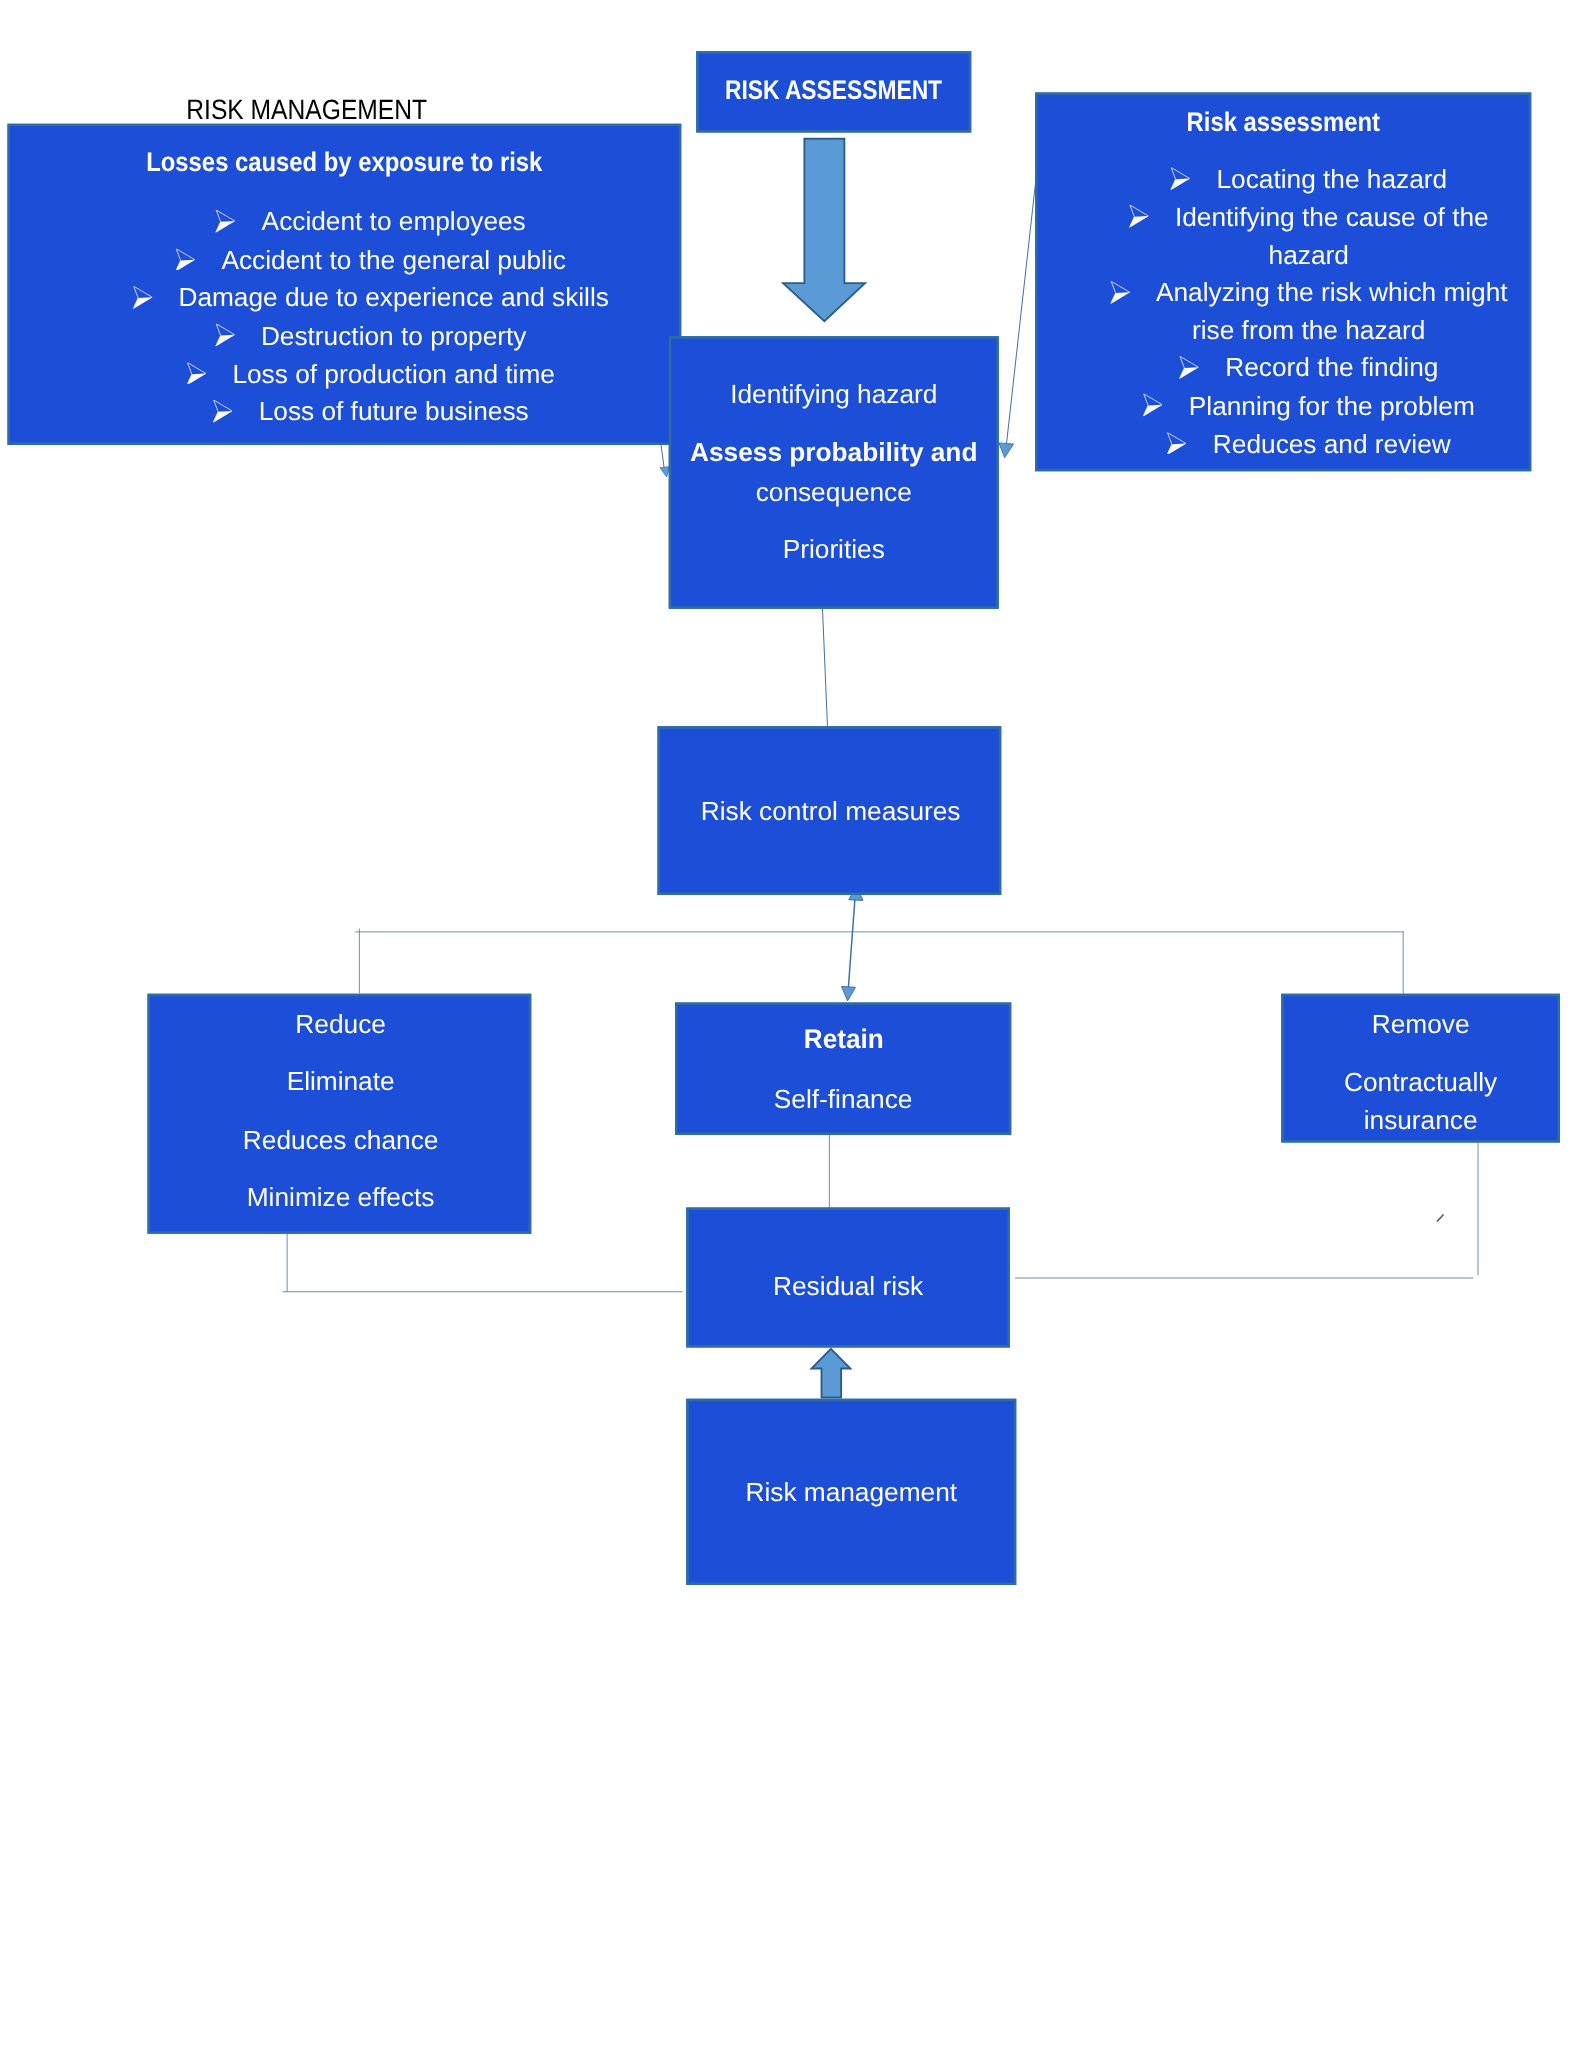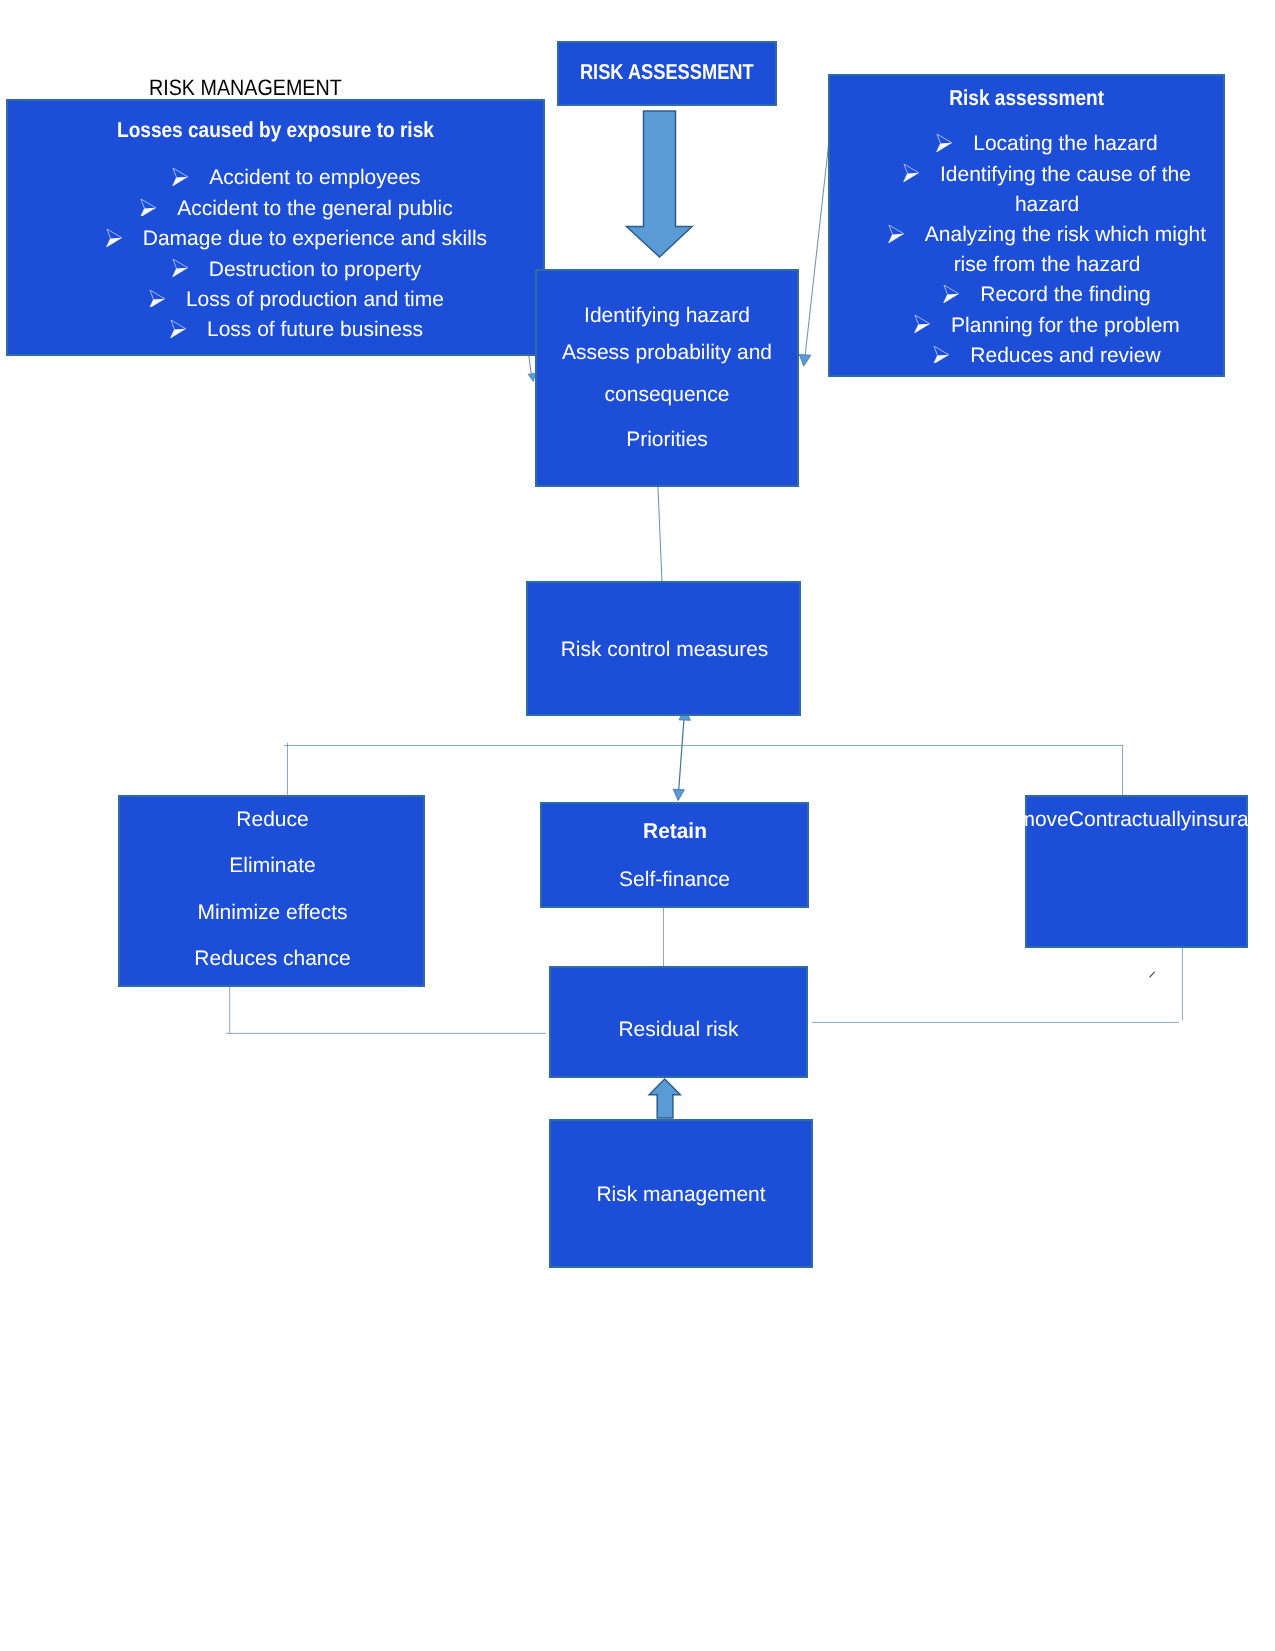--- a/index.html
+++ b/index.html
@@ -143,44 +143,44 @@
           </svg><span>Planning for the problem</span></li>
       <li><svg class="bg" viewBox="0 0 14 16.6">
             <path d="M 0.3 0 L 14 8.1 L 0 16.6 L 3.6 8.7 Z" fill="none" stroke="#ffffff" stroke-width="0.55"></path>
             <path d="M 3.6 8.7 L 14 8.1 L 0 16.6 Z" fill="#ffffff"></path>
           </svg><span>Reduces and review</span></li>
     </ul>
   </div>
 
   <div class="box bd" style="left:535px;top:269px;width:264px;height:218px;line-height:24px;">
     <div style="position:absolute;left:0;right:0;top:33px;">Identifying hazard</div>
-    <div style="position:absolute;left:0;right:0;top:70px;">Assess probability and</div>
+    <div style="position:absolute;left:0;right:0;top:80px;font-weight:bold;">Assess probability and</div>
     <div style="position:absolute;left:0;right:0;top:111.5px;">consequence</div>
     <div style="position:absolute;left:0;right:0;top:157px;">Priorities</div>
   </div>
 
   <div class="box bd" style="left:526px;top:581px;width:275px;height:135px;display:flex;align-items:center;justify-content:center;padding-top:2px;padding-left:2px;">
     <div>Risk control measures</div>
   </div>
 
   <div class="box bd" style="left:118px;top:795px;width:307px;height:192px;display:flex;flex-direction:column;justify-content:center;line-height:46.4px;padding-bottom:3px;padding-left:2px;">
     <div>Reduce</div>
     <div>Eliminate</div>
+    <div>Reduces chance</div>
     <div>Minimize effects</div>
-    <div>Reduces chance</div>
   </div>
 
   <div class="box bd" style="left:540px;top:802px;width:269px;height:106px;line-height:24px;">
     <div class="hd" style="position:absolute;left:0;right:0;top:15.2px;line-height:24px;">
       <span style="transform:scaleX(0.968)">Retain</span>
     </div>
     <div style="position:absolute;left:0;right:0;top:64px;">Self-finance</div>
   </div>
 
-  <div class="box bd" style="left:1025px;top:795px;width:223px;height:153px;display:flex;flex-direction:row;justify-content:center;line-height:29.7px;padding-top:8px;">
+  <div class="box bd" style="left:1025px;top:795px;width:223px;height:119px;display:flex;flex-direction:column;justify-content:center;line-height:29.7px;padding-top:8px;">
     <div style="margin-bottom:17.6px;">Remove</div>
     <div>Contractually</div>
     <div>insurance</div>
   </div>
 
   <div class="box bd" style="left:549px;top:966px;width:259px;height:112px;display:flex;align-items:center;justify-content:center;padding-top:15px;">
     <div>Residual risk</div>
   </div>
 
   <div class="box bd" style="left:549px;top:1119px;width:264px;height:149px;display:flex;align-items:center;justify-content:center;padding-top:3px;">

